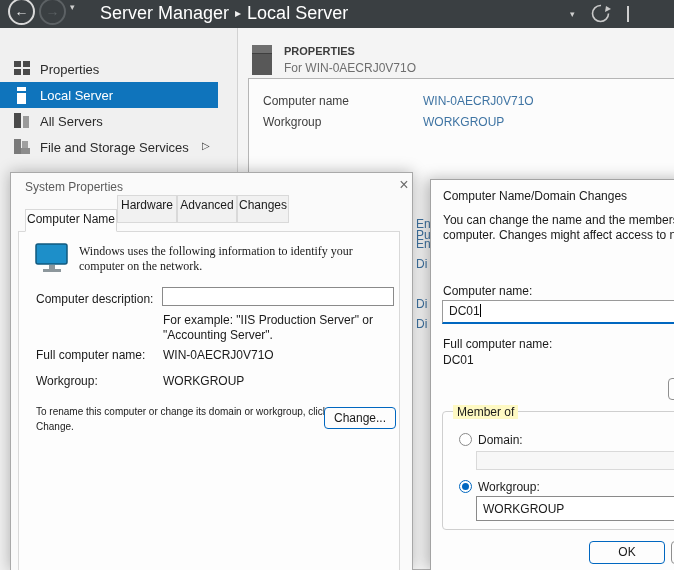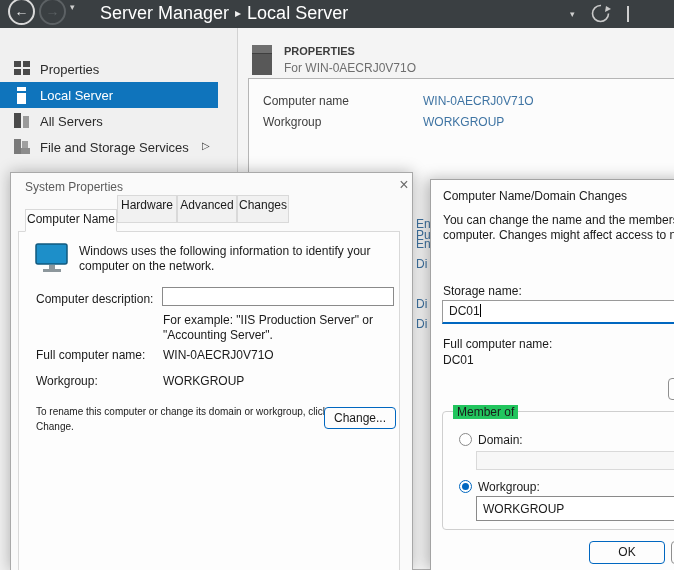--- a/index.html
+++ b/index.html
@@ -45,35 +45,35 @@
   
   .spdlg { position:absolute; left:10px; top:172px; width:403px; height:398px; background:#fafafa;
            border:1px solid #a9a9a9; border-bottom:none; box-shadow:0 0 14px rgba(0,0,0,.28);padding-left:42px; }
   .sp-title { position:absolute; left:14px; top:7px; font-size:12px; color:#5c5c5c; }
   .sp-close { position:absolute; left:384px; top:3px; width:18px; height:18px; font-size:16px; line-height:17px;
               text-align:center; color:#6d6d6d; cursor:pointer; }
   .tab { position:absolute; top:22px; height:28px; background:#f1f1f1; border:1px solid #d9d9d9;
          font-size:12px; color:#1a1a1a; text-align:center; line-height:19px; cursor:pointer; }
   .tab.active { top:36px; height:23px; background:#fdfdfd; border-bottom:1px solid #fdfdfd; z-index:3; }
   .sp-page { position:absolute; left:7px; top:58px; width:382px; height:340px; background:#fdfdfd; border:1px solid #d9d9d9; border-bottom:none; }
-  .sp-intro { position:absolute; left:60px; top:12px; width:308px; font-size:12px; color:#1a1a1a; line-height:15px; }
+  .sp-intro { position:absolute; left:60px; top:12px; width:308px; font-size:12px; color:#1a1a1a; line-height:15px;font-family:Liberation Serif, serif; }
   .sp-input { position:absolute; left:143px; top:55px; width:232px; height:19px; background:#ffffff; border:1px solid #8a8a8a; font-size:12px; padding:0 4px; }
   .sp-example { position:absolute; left:144px; top:81px; width:246px; font-size:12px; color:#1a1a1a; line-height:15px; }
   .sp-hint { position:absolute; left:17px; top:172px; width:292px; font-size:10px; color:#1a1a1a; line-height:15px; }
 
   
   .cndlg { position:absolute; left:430px; top:179px; width:260px; height:391px; background:#fdfdfd;
            border-left:1px solid #a3a3a3; border-top:1px solid #a3a3a3; box-shadow:-4px 0 14px rgba(0,0,0,.28); }
   .cn-intro { position:absolute; font-size:12px; color:#1a1a1a; white-space:nowrap; }
   .cn-input { position:absolute; left:11px; top:120px; width:249px; height:24px; background:#ffffff;
               border:1px solid #9a9a9a; border-bottom:2px solid #0067c0; font-size:12px; color:#1a1a1a;
               line-height:21px; padding:0 6px; }
   .caret-bar { display:inline-block; width:1px; height:13px; background:#000; vertical-align:-2px; }
   .groupbox { position:absolute; left:11px; top:231px; width:249px; height:119px; border:1px solid #cfcfcf; border-radius:4px; }
-  .gb-legend { position:absolute; left:10px; top:-7px; background:#22c55e; padding:0 4px; font-size:12px; color:#1a1a1a; }
+  .gb-legend { position:absolute; left:10px; top:-7px; background:#fef9c3; padding:0 4px; font-size:12px; color:#1a1a1a; }
   .radio { position:absolute; width:13px; height:13px; border:1px solid #8a8a8a; border-radius:50%; background:#ffffff; }
   .radio.checked { border:1px solid #0067c0; }
   .radio.checked::after { content:""; position:absolute; left:2px; top:2px; width:7px; height:7px; border-radius:50%; background:#0067c0; }
   .gb-input { position:absolute; font-size:12px; color:#1a1a1a; padding:0 6px; }
   .gb-input.disabled { background:#f7f7f7; border:1px solid #d9d9d9; }
   .gb-input.normal { background:#ffffff; border:1px solid #8a8a8a; }
 </style>
 </head>
 <body>
 
@@ -193,21 +193,21 @@
       <div class="sp-hint">To rename this computer or change its domain or workgroup, click Change.</div>
       <div class="btn focus" style="left:305px; top:175px; width:72px; height:22px; line-height:20px;">Change...</div>
     </div>
   </div>
 
   <div class="cndlg">
     <div class="dlg-label" style="left:12px; top:9px;">Computer Name/Domain Changes</div>
     <div class="cn-intro" style="left:12px; top:33px;">You can change the name and the membership o</div>
     <div class="cn-intro" style="left:12px; top:48px;">computer. Changes might affect access to networ</div>
 
-    <div class="dlg-label" style="left:12px; top:104px;">Storage name:</div>
+    <div class="dlg-label" style="left:12px; top:104px;">Computer name:</div>
     <div class="cn-input"><span>DC01</span><span class="caret-bar"></span></div>
 
     <div class="dlg-label" style="left:12px; top:157px;">Full computer name:</div>
     <div class="dlg-label" style="left:12px; top:173px;">DC01</div>
 
     <div class="btn" style="left:237px; top:198px; width:40px; height:22px;"></div>
 
     <div class="groupbox">
       <span class="gb-legend">Member of</span>
       <div class="radio" style="left:16px; top:21px;"></div>

